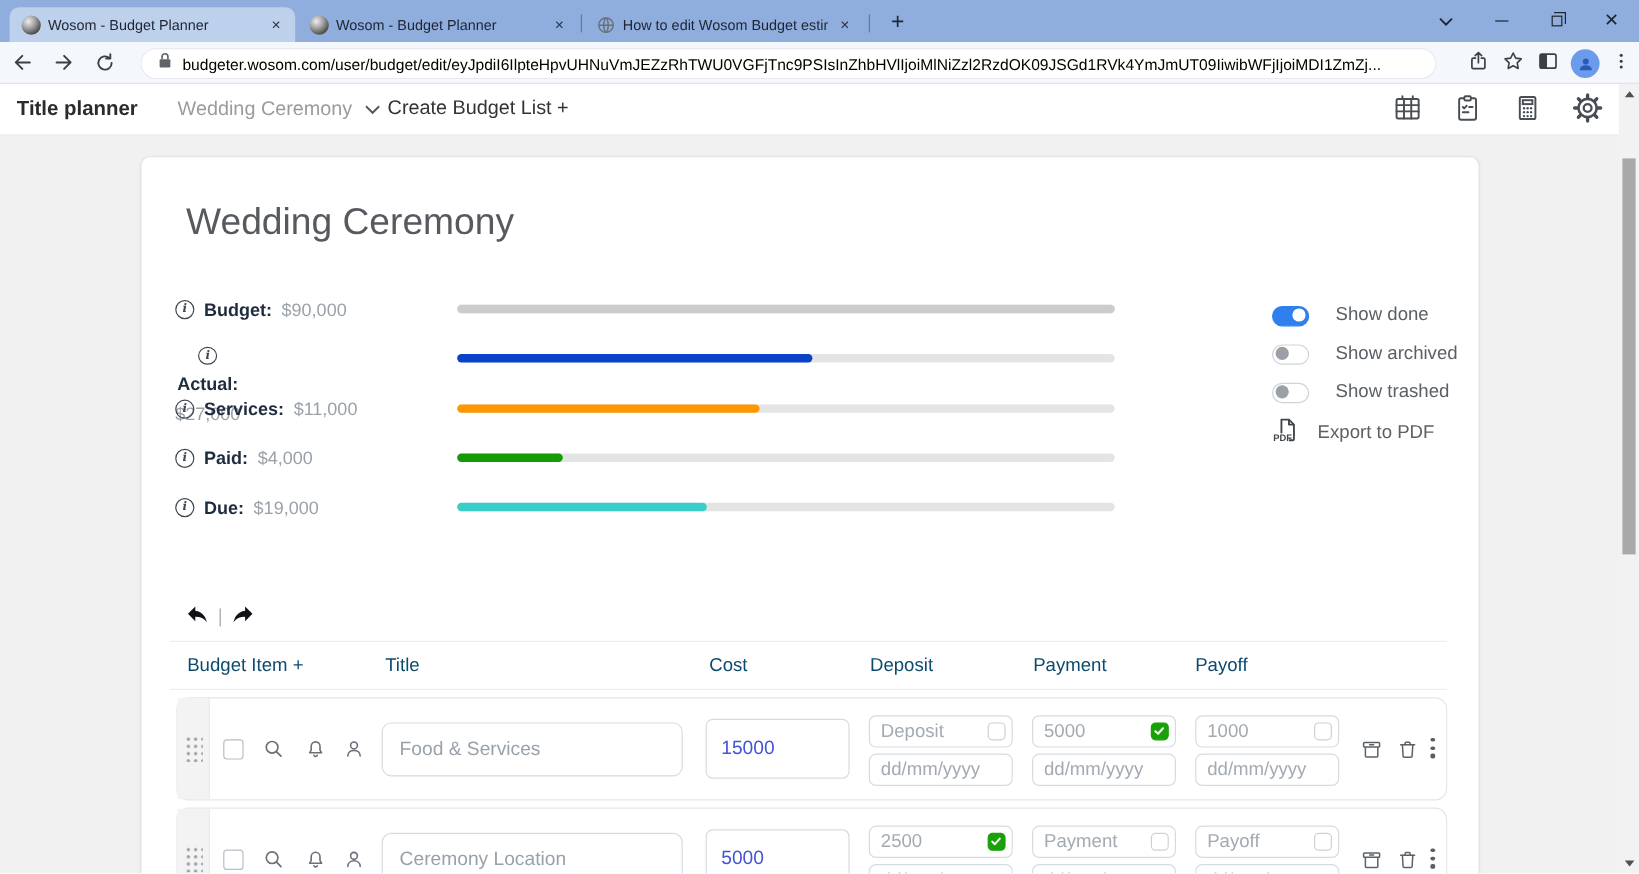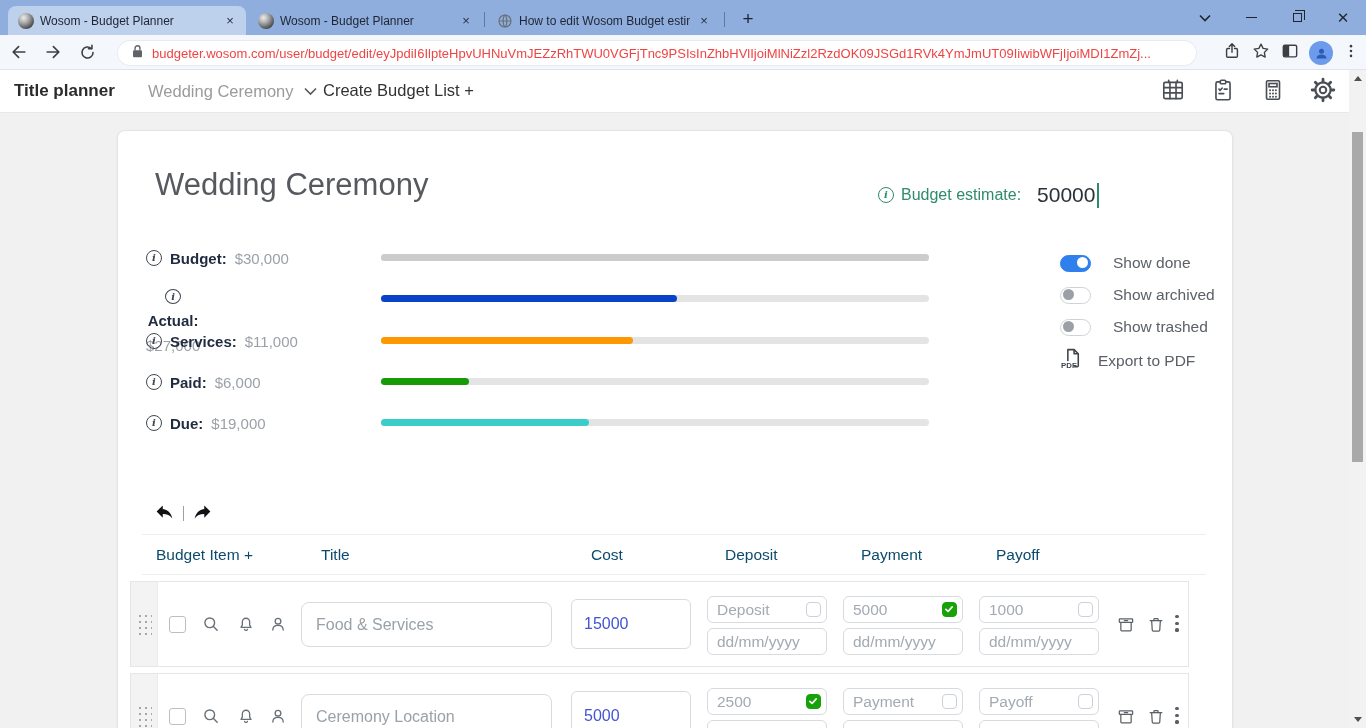--- a/index.html
+++ b/index.html
@@ -20,21 +20,21 @@
   .win-btn { width:46px; height:35px; display:flex; align-items:center; justify-content:center; }
   .win-min { width:11px; height:1.6px; background:#1f242e; }
   .win-restore { width:9px; height:9px; border:1.3px solid #1f242e; position:relative; background:transparent; }
   .win-restore::before { content:""; position:absolute; left:1.5px; top:-4px; width:9px; height:9px; border-top:1.3px solid #1f242e; border-right:1.3px solid #1f242e; }
   .win-close { font-size:15px; color:#1f242e; line-height:1; }
 
   
   .toolbar { position:absolute; left:0; top:35px; width:1366px; height:35px; background:#F4F7FC; border-bottom:1px solid #dfe3ea; display:flex; align-items:center; }
   .nav-btn { width:30px; height:30px; display:flex; align-items:center; justify-content:center; margin-left:4px; }
   .omnibox { position:absolute; left:117px; top:5px; width:1080px; height:26px; background:#fff; border-radius:13px; display:flex; align-items:center; padding:0 14px; box-shadow:0 0 0 1px #e6eaf1 inset; }
-  .url-text { font-size:13px; color:#ef4444; white-space:nowrap; overflow:hidden; margin-left:8px; width:1010px; }
+  .url-text { font-size:13px; color:#000000; white-space:nowrap; overflow:hidden; margin-left:8px; width:1010px; }
   .tb-right { position:absolute; right:6px; top:5px; height:26px; display:flex; align-items:center; gap:9px; }
   .avatar { width:24px; height:24px; border-radius:50%; background:#6d9beb; display:flex; align-items:center; justify-content:center; }
 
   
   .webpage { position:absolute; left:0; top:70px; width:1366px; height:658px; background:#f1f1f1; }
   .navbar { position:absolute; left:0; top:0; width:1366px; height:43px; background:#fff; border-bottom:1px solid #e8e8e8; }
   .nb-brand { position:absolute; left:14px; top:11px; font-size:17px; font-weight:600; color:#2b2b2b; }
   .nb-selector { position:absolute; left:148px; top:12px; font-size:16.5px; color:#9b9b9b; display:flex; align-items:center; gap:10px; }
   .nb-create { position:absolute; left:323px; top:11px; font-size:16.5px; color:#333; }
   .nb-icons { position:absolute; right:30px; top:7px; display:flex; gap:24px; }
@@ -63,21 +63,21 @@
   .toggle.on .knob { left:auto; right:2px; background:#fff; }
   .toggle-label { font-size:15.5px; color:#5b6066; }
   .export-row { position:absolute; left:941px; top:215px; display:flex; align-items:center; gap:14px; }
 
   .undo-redo { position:absolute; left:36px; top:370px; display:flex; align-items:center; }
   .ur-sep { width:1px; height:15px; background:#9aa0a6; margin:0 8px; }
 
   .thead { position:absolute; left:24px; top:403px; width:1064px; height:41px; border-top:1px solid #ededed; border-bottom:1px solid #ededed; }
   .th { position:absolute; top:11px; font-size:15.5px; font-weight:400; color:#0c4a6e; }
 
-  .item-row { position:absolute; left:12px; width:1059px; height:86px; background:#fff; border:1px solid #e6e6e6; border-radius:0; }
+  .item-row { position:absolute; left:29px; width:1059px; height:86px; background:#fff; border:1px solid #e6e6e6; border-radius:10px; }
   .drag-col { position:absolute; left:0; top:0; width:27px; height:84px; background:#f3f3f3; border-right:1px solid #ececec; }
   .drag-dots { position:absolute; left:6px; top:31px; width:15px; height:22px;
     background-image:radial-gradient(#a4a8ae 1.3px, transparent 1.4px); background-size:6px 6px; }
   .row-cb { position:absolute; left:38px; top:34px; width:17px; height:17px; border:1.5px solid #b9bfc6; border-radius:3px; background:#fff; }
   .row-icon { position:absolute; top:32px; width:20px; height:20px; }
   .cell-input { border:1px solid #d7dbe0; border-radius:6px; background:#fff; outline:none; font-family:inherit; }
   .cell-input::placeholder { color:#a3aab2; opacity:1; }
   .title-input { position:absolute; left:170px; top:20px; width:251px; height:45px; border-radius:8px; font-size:16px; color:#99a1a9; padding:0 14px; }
   .cost-input { position:absolute; left:440px; top:17px; width:120px; height:50px; font-size:16px; color:#4355d2; padding:0 12px; }
   .mini-wrap { position:absolute; width:120px; height:27px; }
@@ -257,31 +257,25 @@
               <circle cx="12" cy="12" r="7" stroke-width="2"></circle>
               <circle cx="12" cy="12" r="3" stroke-width="1.8"></circle>
             </svg>
         </span>
       </div>
     </div>
 
     <div class="card">
       <div class="page-title">Wedding Ceremony</div>
 
-      <div class="estimate">
-        <span class="info green"></span>
-        <span class="estimate-label">Budget estimate:</span>
-        <span class="estimate-value">50000</span>
-        <span class="caret"></span>
-      </div>
 
       <div class="stat-row" style="top:117px;">
         <span class="info"></span>
         <span class="stat-label">Budget:</span>
-        <span class="stat-value">$30,000</span>
+        <span class="stat-value">$90,000</span>
       </div>
       <div class="bar-track" style="top:123px;">
           <div class="bar-fill" style="width: 100%; background: rgb(204, 204, 204);"></div>
         </div>
 
       <div class="stat-row" style="top:158px;flex-direction:column;">
         <span class="info"></span>
         <span class="stat-label">Actual:</span>
         <span class="stat-value">$27,000</span>
       </div>
@@ -294,21 +288,21 @@
         <span class="stat-label">Services:</span>
         <span class="stat-value">$11,000</span>
       </div>
       <div class="bar-track" style="top:206px;">
           <div class="bar-fill" style="width: 46%; background: rgb(255, 152, 0);"></div>
         </div>
 
       <div class="stat-row" style="top:241px;">
         <span class="info"></span>
         <span class="stat-label">Paid:</span>
-        <span class="stat-value">$6,000</span>
+        <span class="stat-value">$4,000</span>
       </div>
       <div class="bar-track" style="top:247px;">
           <div class="bar-fill" style="width: 16%; background: rgb(22, 155, 6);"></div>
         </div>
 
       <div class="stat-row" style="top:282px;">
         <span class="info"></span>
         <span class="stat-label">Due:</span>
         <span class="stat-value">$19,000</span>
       </div>

